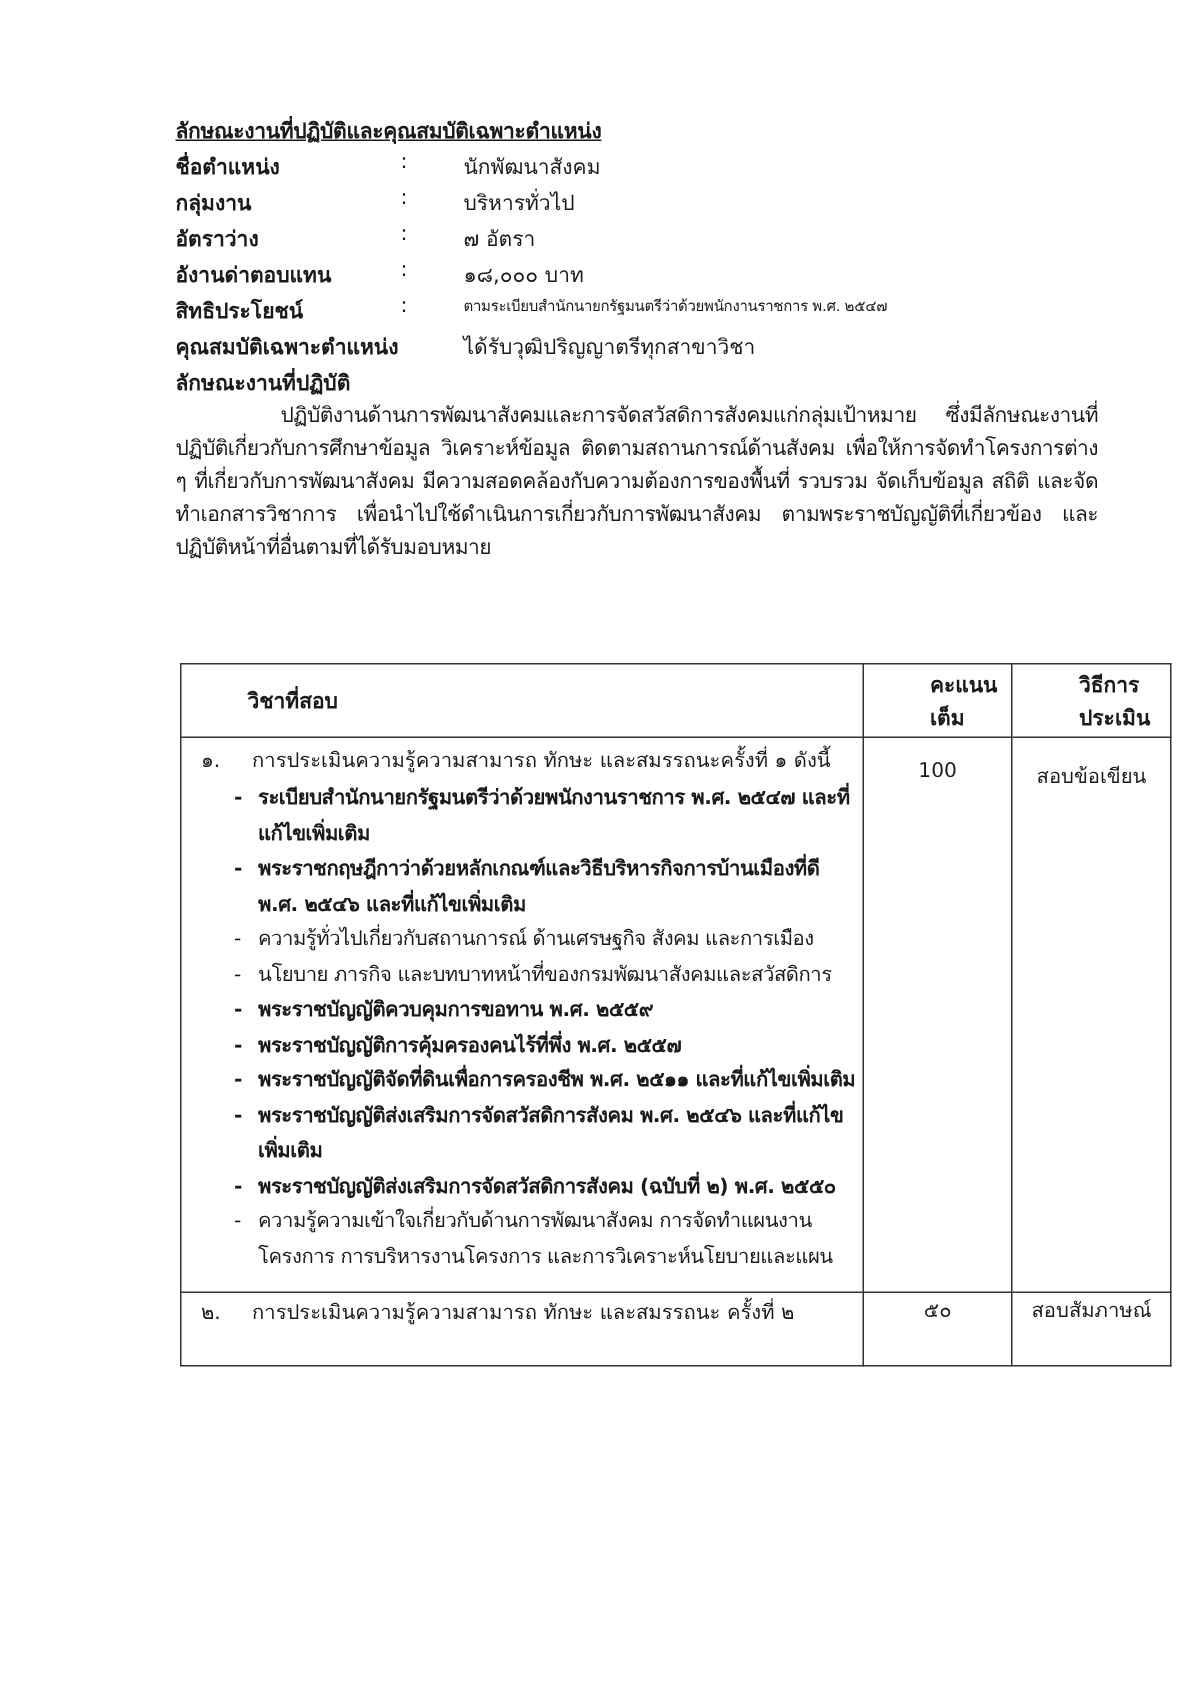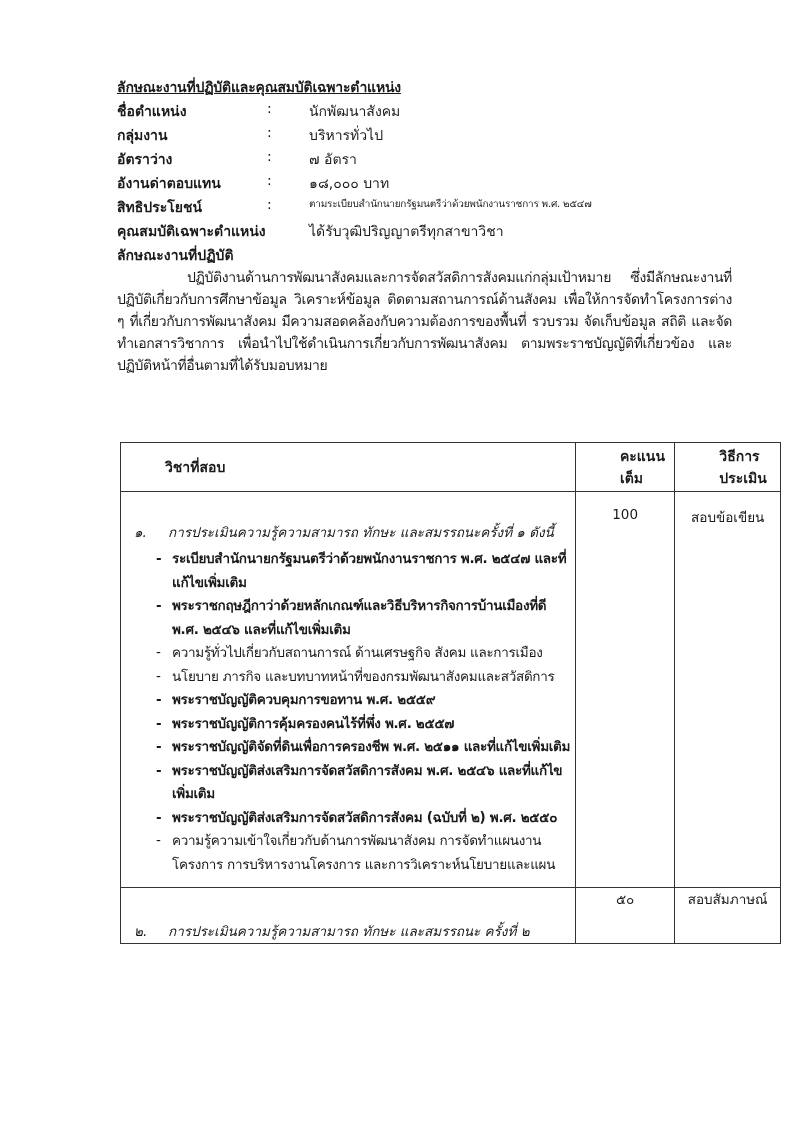--- a/index.html
+++ b/index.html
@@ -24,29 +24,29 @@
     table.exam {
       position: absolute; left: 120px; top: 442px; width: 661px;
       border-collapse: collapse; font-size: 13.5px;
     }
     table.exam th, table.exam td { border: 1.5px solid #333; vertical-align: top; }
     table.exam th { height: 46px; font-weight: bold; text-align: left; vertical-align: middle; font-size: 14px; padding-left: 44px; }
     .col-subj { width: 464px; }
     .col-score { width: 86px; }
     .col-method { width: 107px; }
     td.center { text-align: center; padding-top: 14px; }
-    .item-title { padding: 28px 6px 0 12px; white-space: nowrap; font-style: italic; }
+    .item-title { padding: 2px 6px 0 12px; white-space: nowrap; }
     .item-num { display: inline-block; width: 34px; }
     ul.subs { list-style: none; margin: 4px 0 10px 0; padding: 0 0 0 34px; }
     ul.subs li { position: relative; padding-left: 16px; line-height: 23.5px; font-size: 13.5px; letter-spacing: -0.3px; }
     ul.subs li .dash { position: absolute; left: 0; top: 0; }
     ul.subs li.bold { font-weight: bold; }
     .row2 td { height: 46px; vertical-align: middle; }
     .row2 td.center { padding-top: 0; }
-    .row2 .item-title { padding-top: 0; margin-top: 31px; }
+    .row2 .item-title { padding-top: 0; }
   </style>
 </head>
 <body>
 
 <div class="page">
 
   <div class="heading" style="top:76px;">ลักษณะงานที่ปฏิบัติและคุณสมบัติเฉพาะตำแหน่ง</div>
 
   <div class="info-row" style="top:100px;">
     <span class="lbl">ชื่อตำแหน่ง</span>

